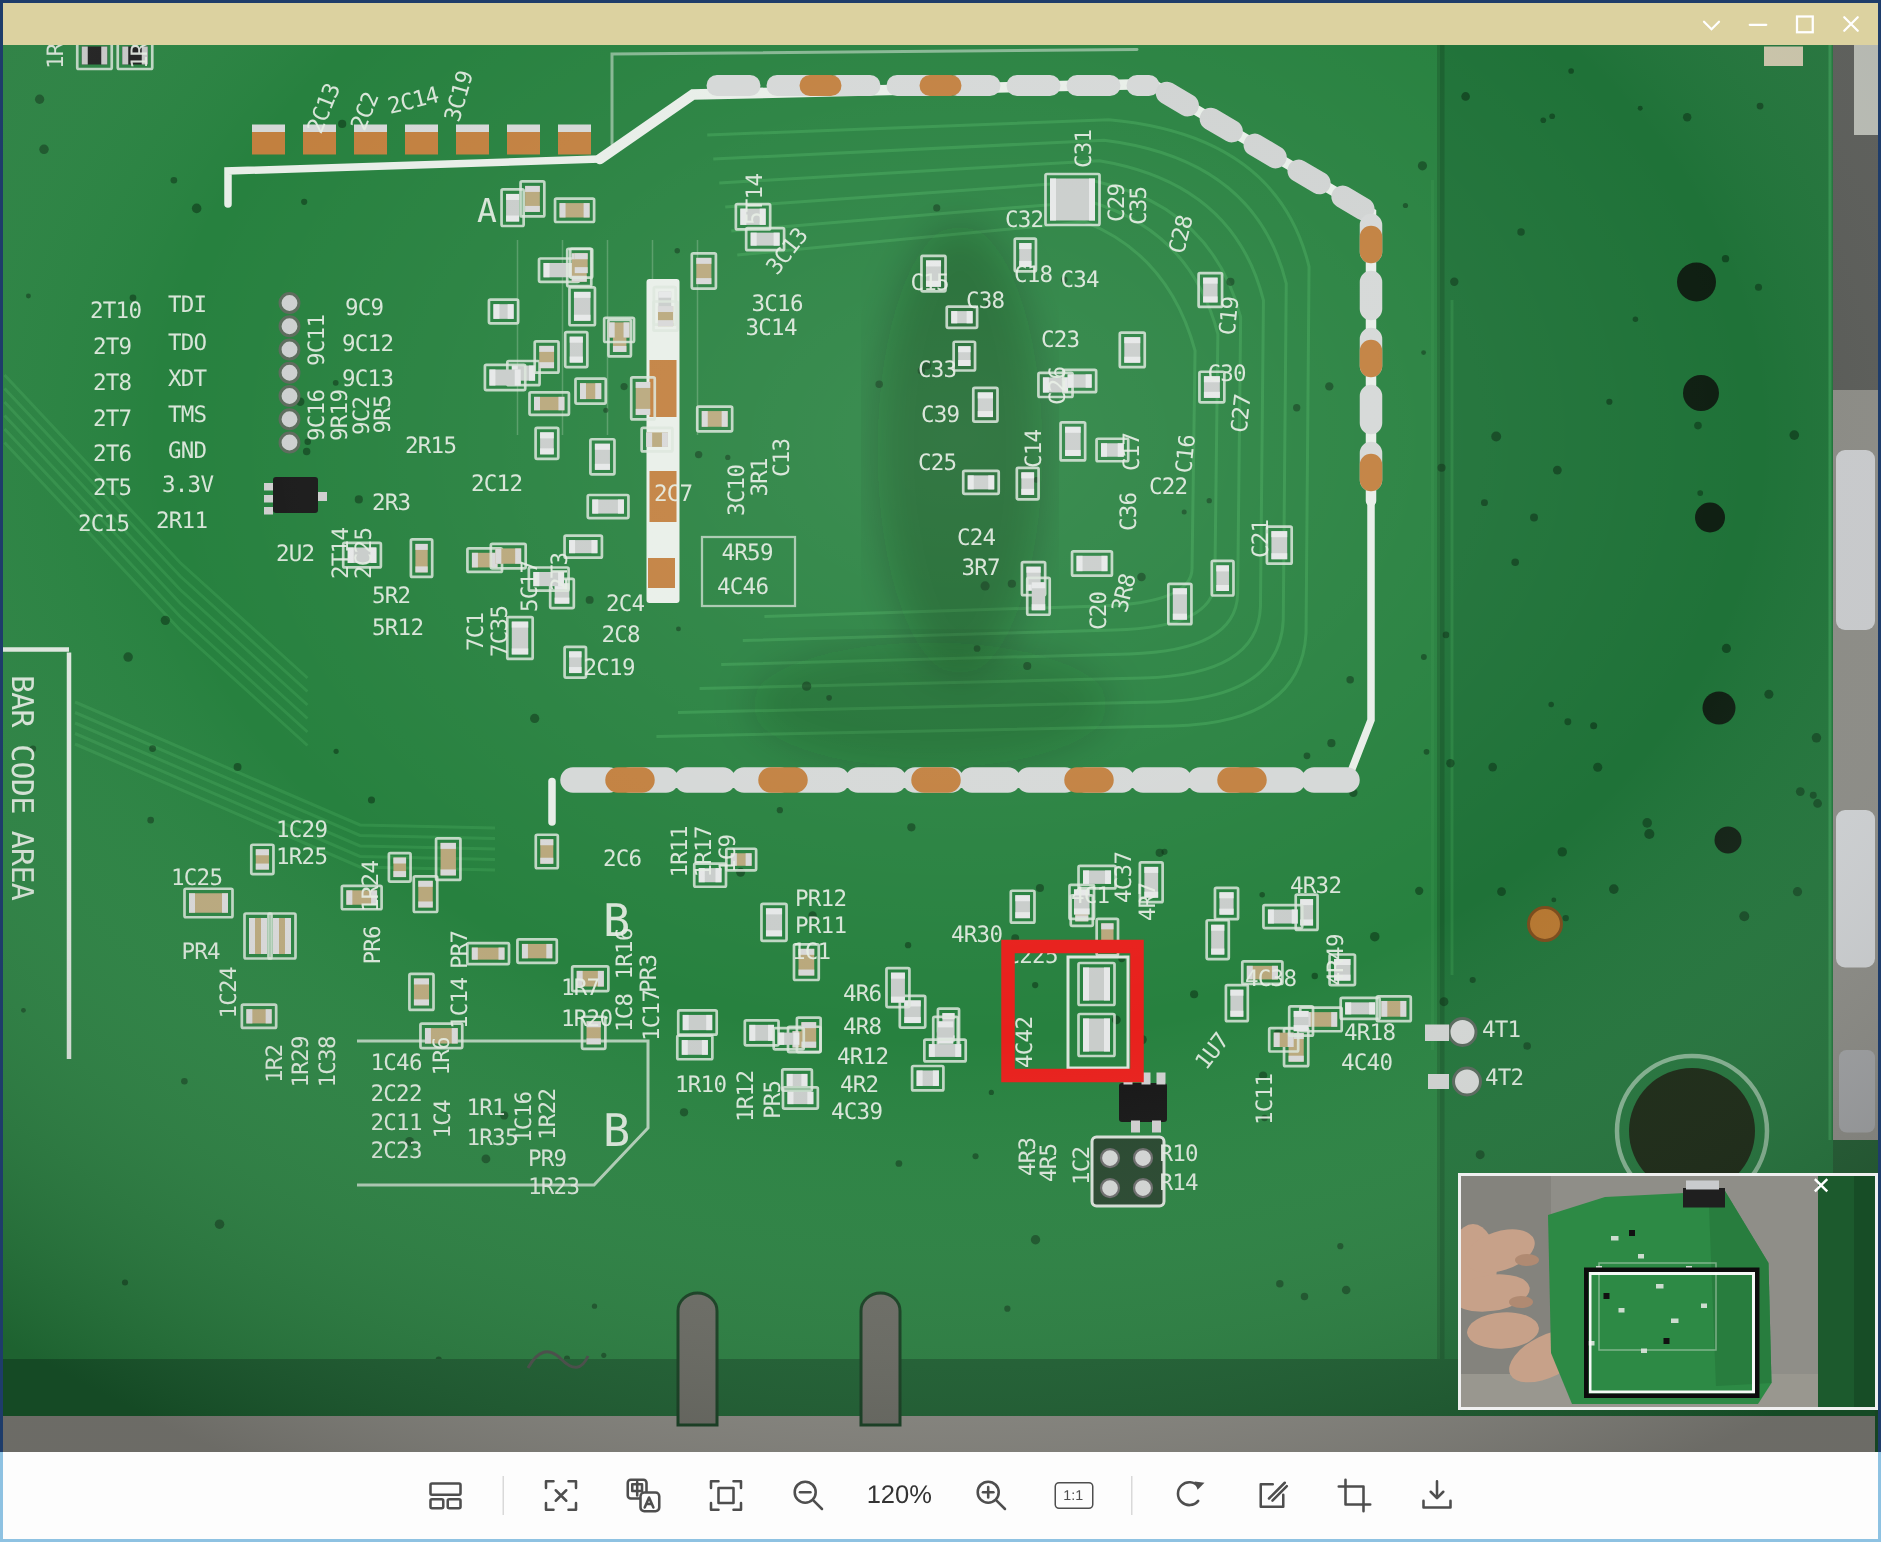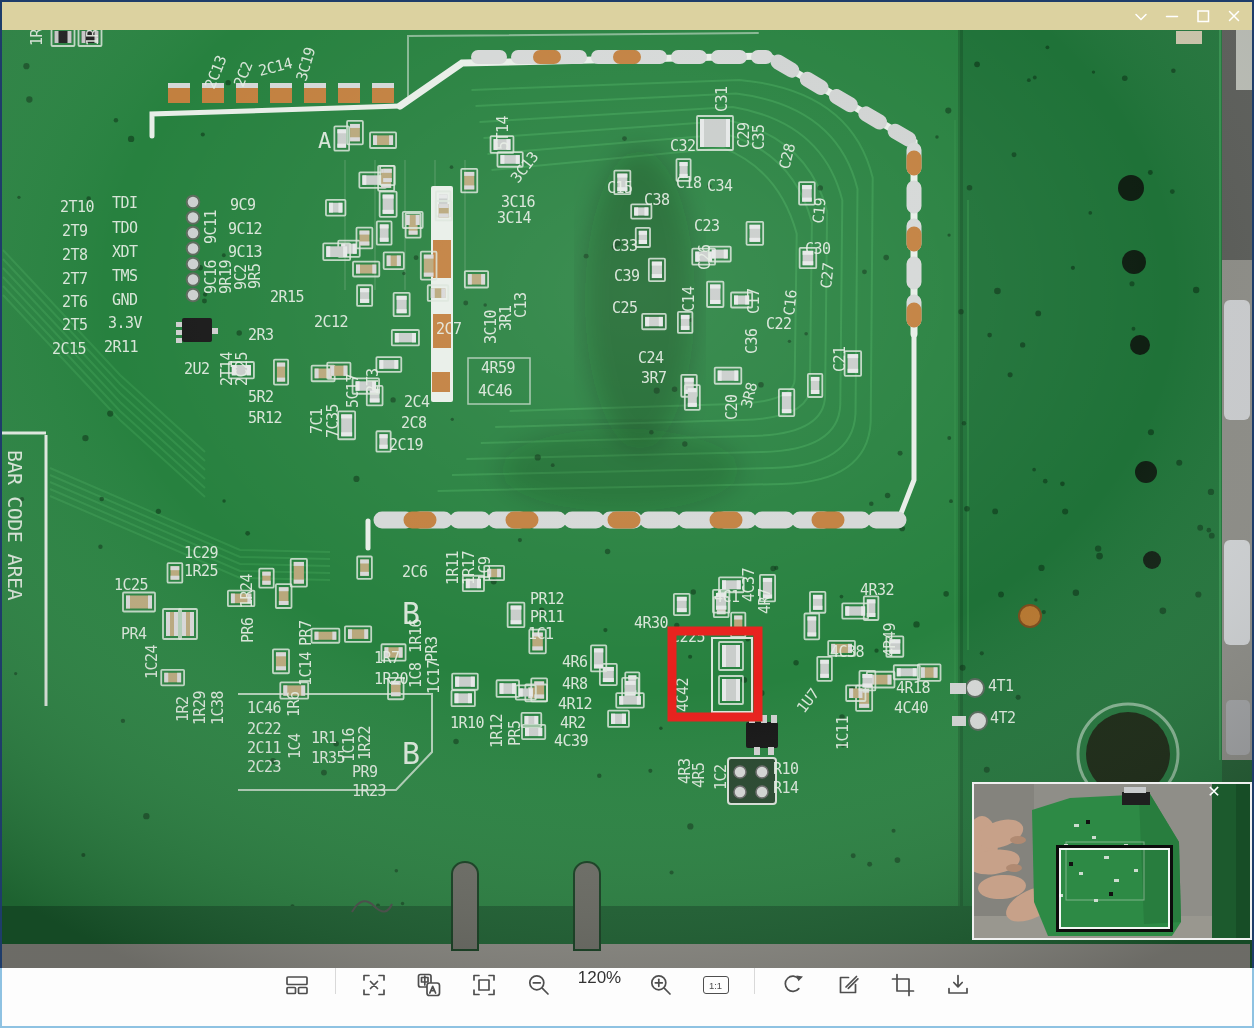--- a/index.html
+++ b/index.html
@@ -18,21 +18,21 @@
   .wc svg{stroke:#fff;stroke-width:1.5;fill:none;stroke-linecap:round;}
   #photo{position:absolute;left:2px;top:30px;width:1250px;height:938px;background:#27813f;z-index:1;}
   text.silk{font-family:"DejaVu Sans Mono",monospace;fill:#e7eee5;opacity:.92;letter-spacing:-0.5px;}
   #minimap{position:absolute;left:972px;top:782px;width:276px;height:154px;border:2px solid #f0f0f0;
            background:#8f8e88;z-index:20;}
   #mini-viewport{position:absolute;left:1056px;top:845px;width:111px;height:81px;
            border:3px solid #0c0c0c;box-shadow:inset 0 0 0 2px rgba(255,255,255,.95);z-index:22;}
   #mini-close{position:absolute;left:1203px;top:781px;width:22px;height:22px;z-index:23;color:#fff;
            font-size:16px;line-height:22px;text-align:center;cursor:default;}
   #toolbar{position:absolute;left:2px;top:968px;width:1250px;height:58px;background:#fdfdfd;z-index:30;
-           display:flex;justify-content:center;gap:21px;}
+           display:flex;align-items:center;justify-content:center;gap:21px;}
   .tb-btn{width:34px;height:34px;display:flex;align-items:center;justify-content:center;border-radius:4px;cursor:default;}
   .tb-btn svg{stroke:#4e4e4e;stroke-width:1.7;fill:none;stroke-linecap:round;stroke-linejoin:round;}
   .tb-div{width:1px;height:26px;background:#d9d9d9;}
   #zoom-level{font-size:17px;color:#333;min-width:46px;text-align:center;}
   #one2one{border:1.8px solid #4e4e4e;border-radius:3px;width:24px;height:16px;font-size:9.5px;
            font-weight:normal;color:#4e4e4e;display:flex;align-items:center;justify-content:center;}
 </style>
 </head>
 <body>
 

